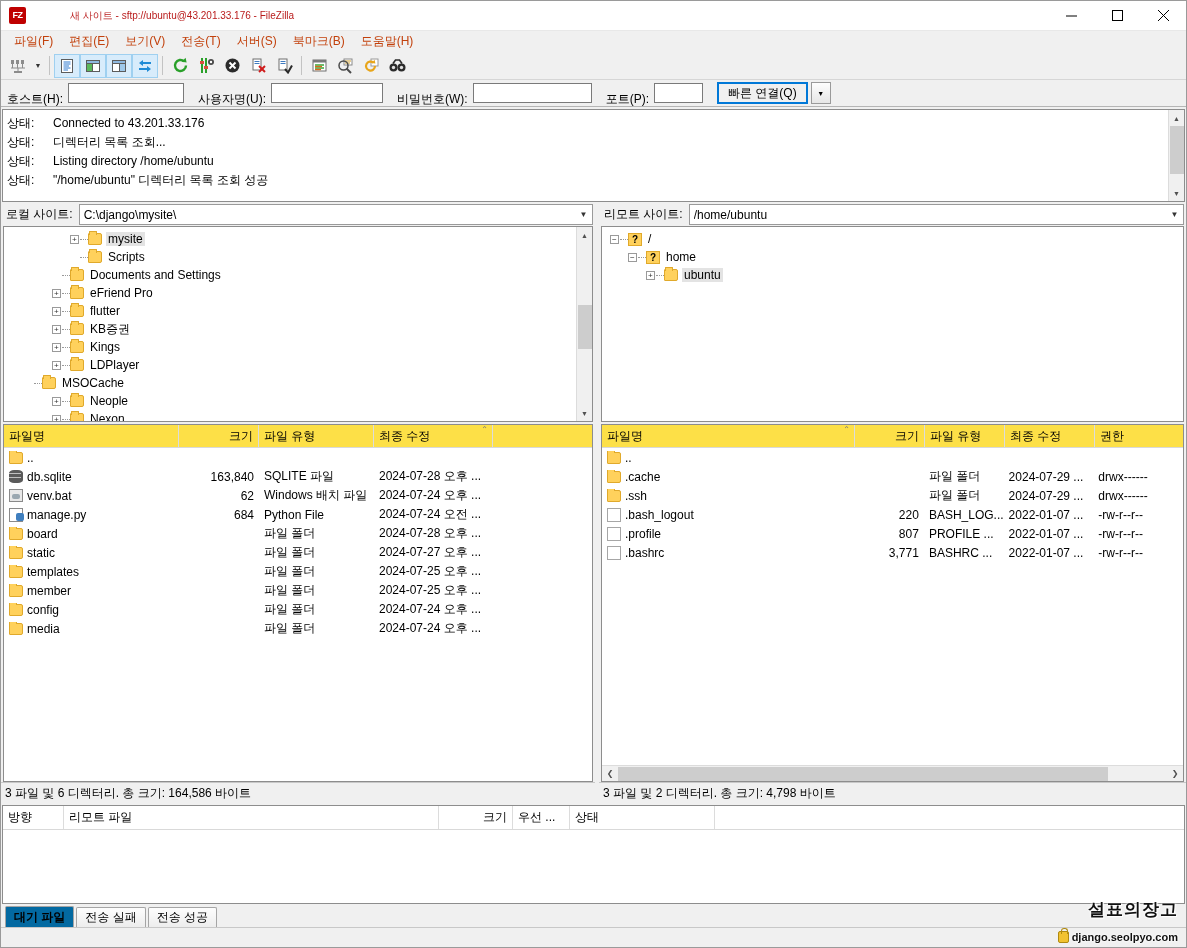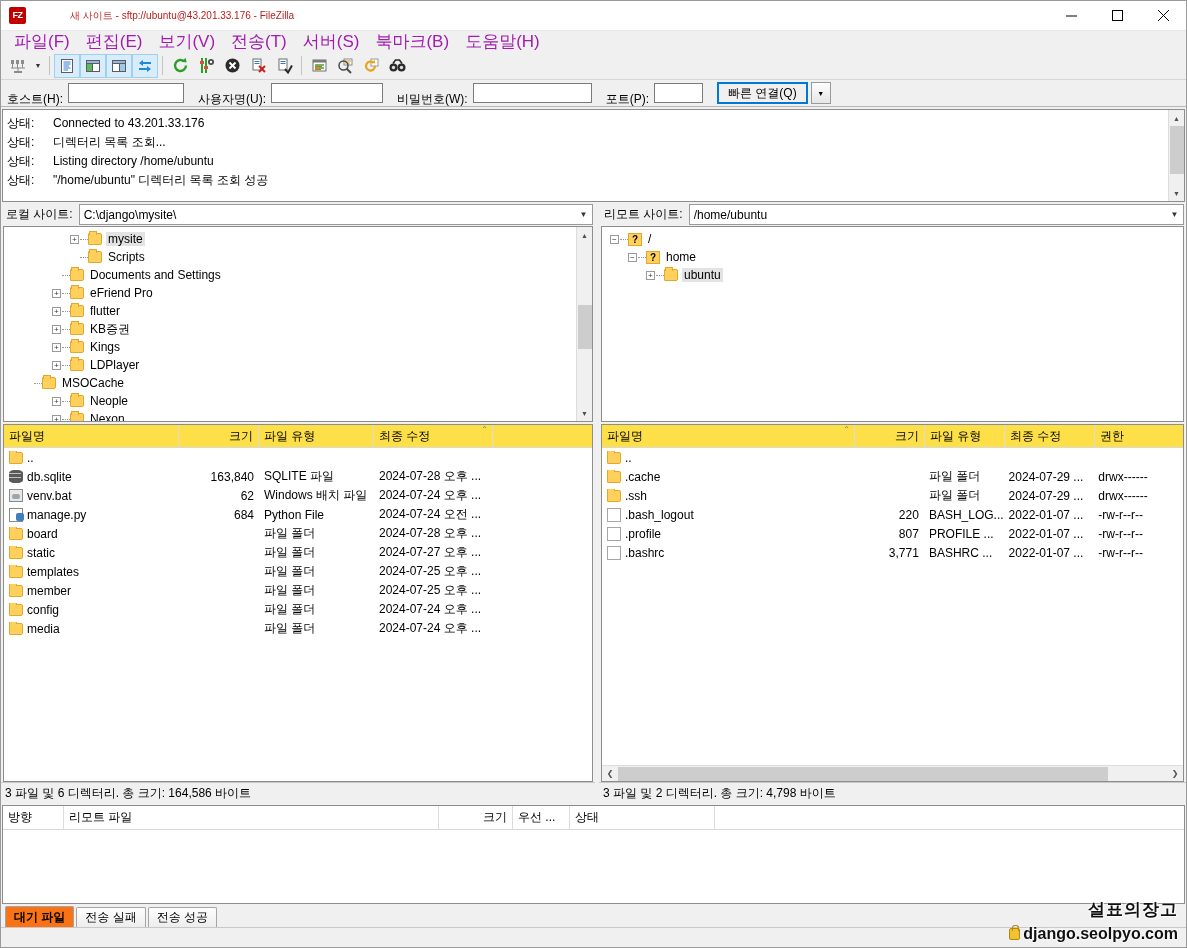--- a/index.html
+++ b/index.html
@@ -71,22 +71,22 @@
   .menubar {
     height: 21px;
     flex: 0 0 21px;
     background: #f0f0f0;
     display: flex;
     align-items: center;
     padding-left: 5px;
   }
   .menu-item {
     padding: 2px 8px;
-    font-size: 17px;
-    color: #a21caf;
+    font-size: 12px;
+    color: #c2410c;
     white-space: nowrap;
   }
 
   
   .toolbar {
     height: 28px;
     flex: 0 0 28px;
     background: #f0f0f0;
     display: flex;
     align-items: center;
@@ -533,21 +533,21 @@
     display: flex;
     align-items: center;
     font-size: 12px;
     border: 1px solid #a5a5a5;
     border-bottom: none;
     background: linear-gradient(#fdfdfd, #ededed);
     margin-right: 2px;
     border-radius: 2px 2px 0 0;
   }
   .tab.active {
-    background: #f97316;
+    background: #0369a1;
     font-weight: bold;
     height: 21px;
   }
   .statusline {
     height: 20px;
     flex: 0 0 20px;
     background: #f0f0f0;
     border-top: 1px solid #c8c8c8;
     position: relative;
   }
@@ -561,21 +561,21 @@
     font-weight: bold;
     color: #111;
     text-shadow: 0 0 3px #fff, 0 0 3px #fff, 1px 1px 0 #fff;
     letter-spacing: 1px;
     z-index: 20;
   }
   .watermark2 {
     position: absolute;
     right: 8px;
     bottom: 4px;
-    font-size: 16px;
+    font-size: 11px;
     font-weight: bold;
     color: #111;
     display: flex;
     align-items: center;
     gap: 3px;
     text-shadow: 0 0 3px #fff, 0 0 3px #fff;
     z-index: 20;
   }
   .lock-ico {
     width: 11px; height: 12px;

